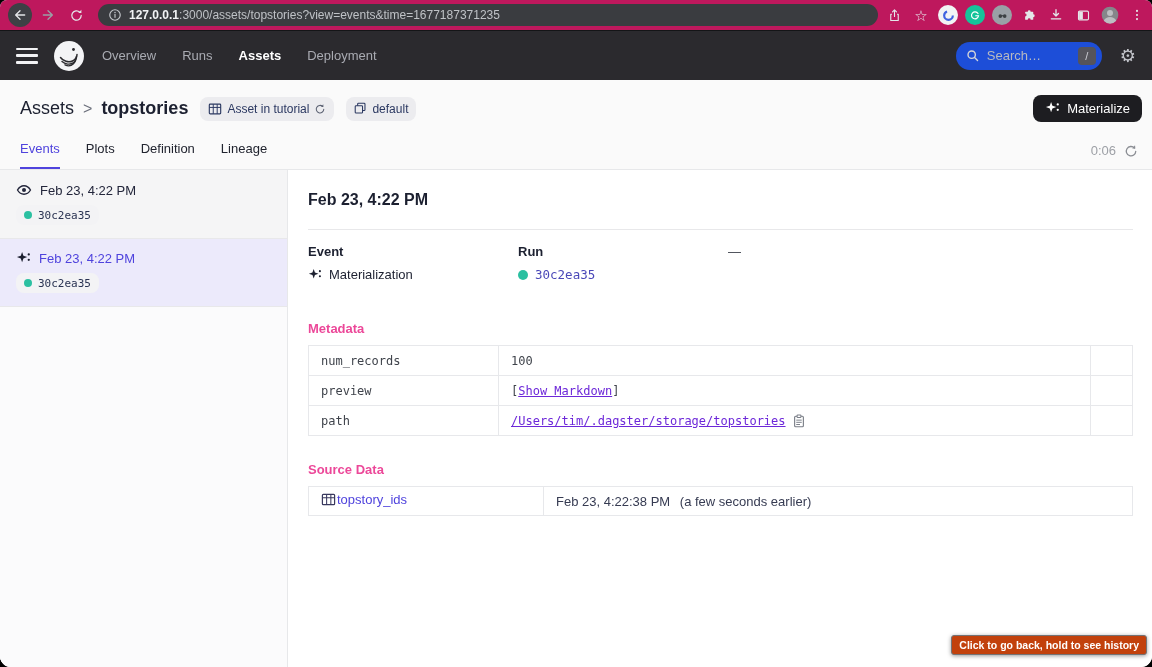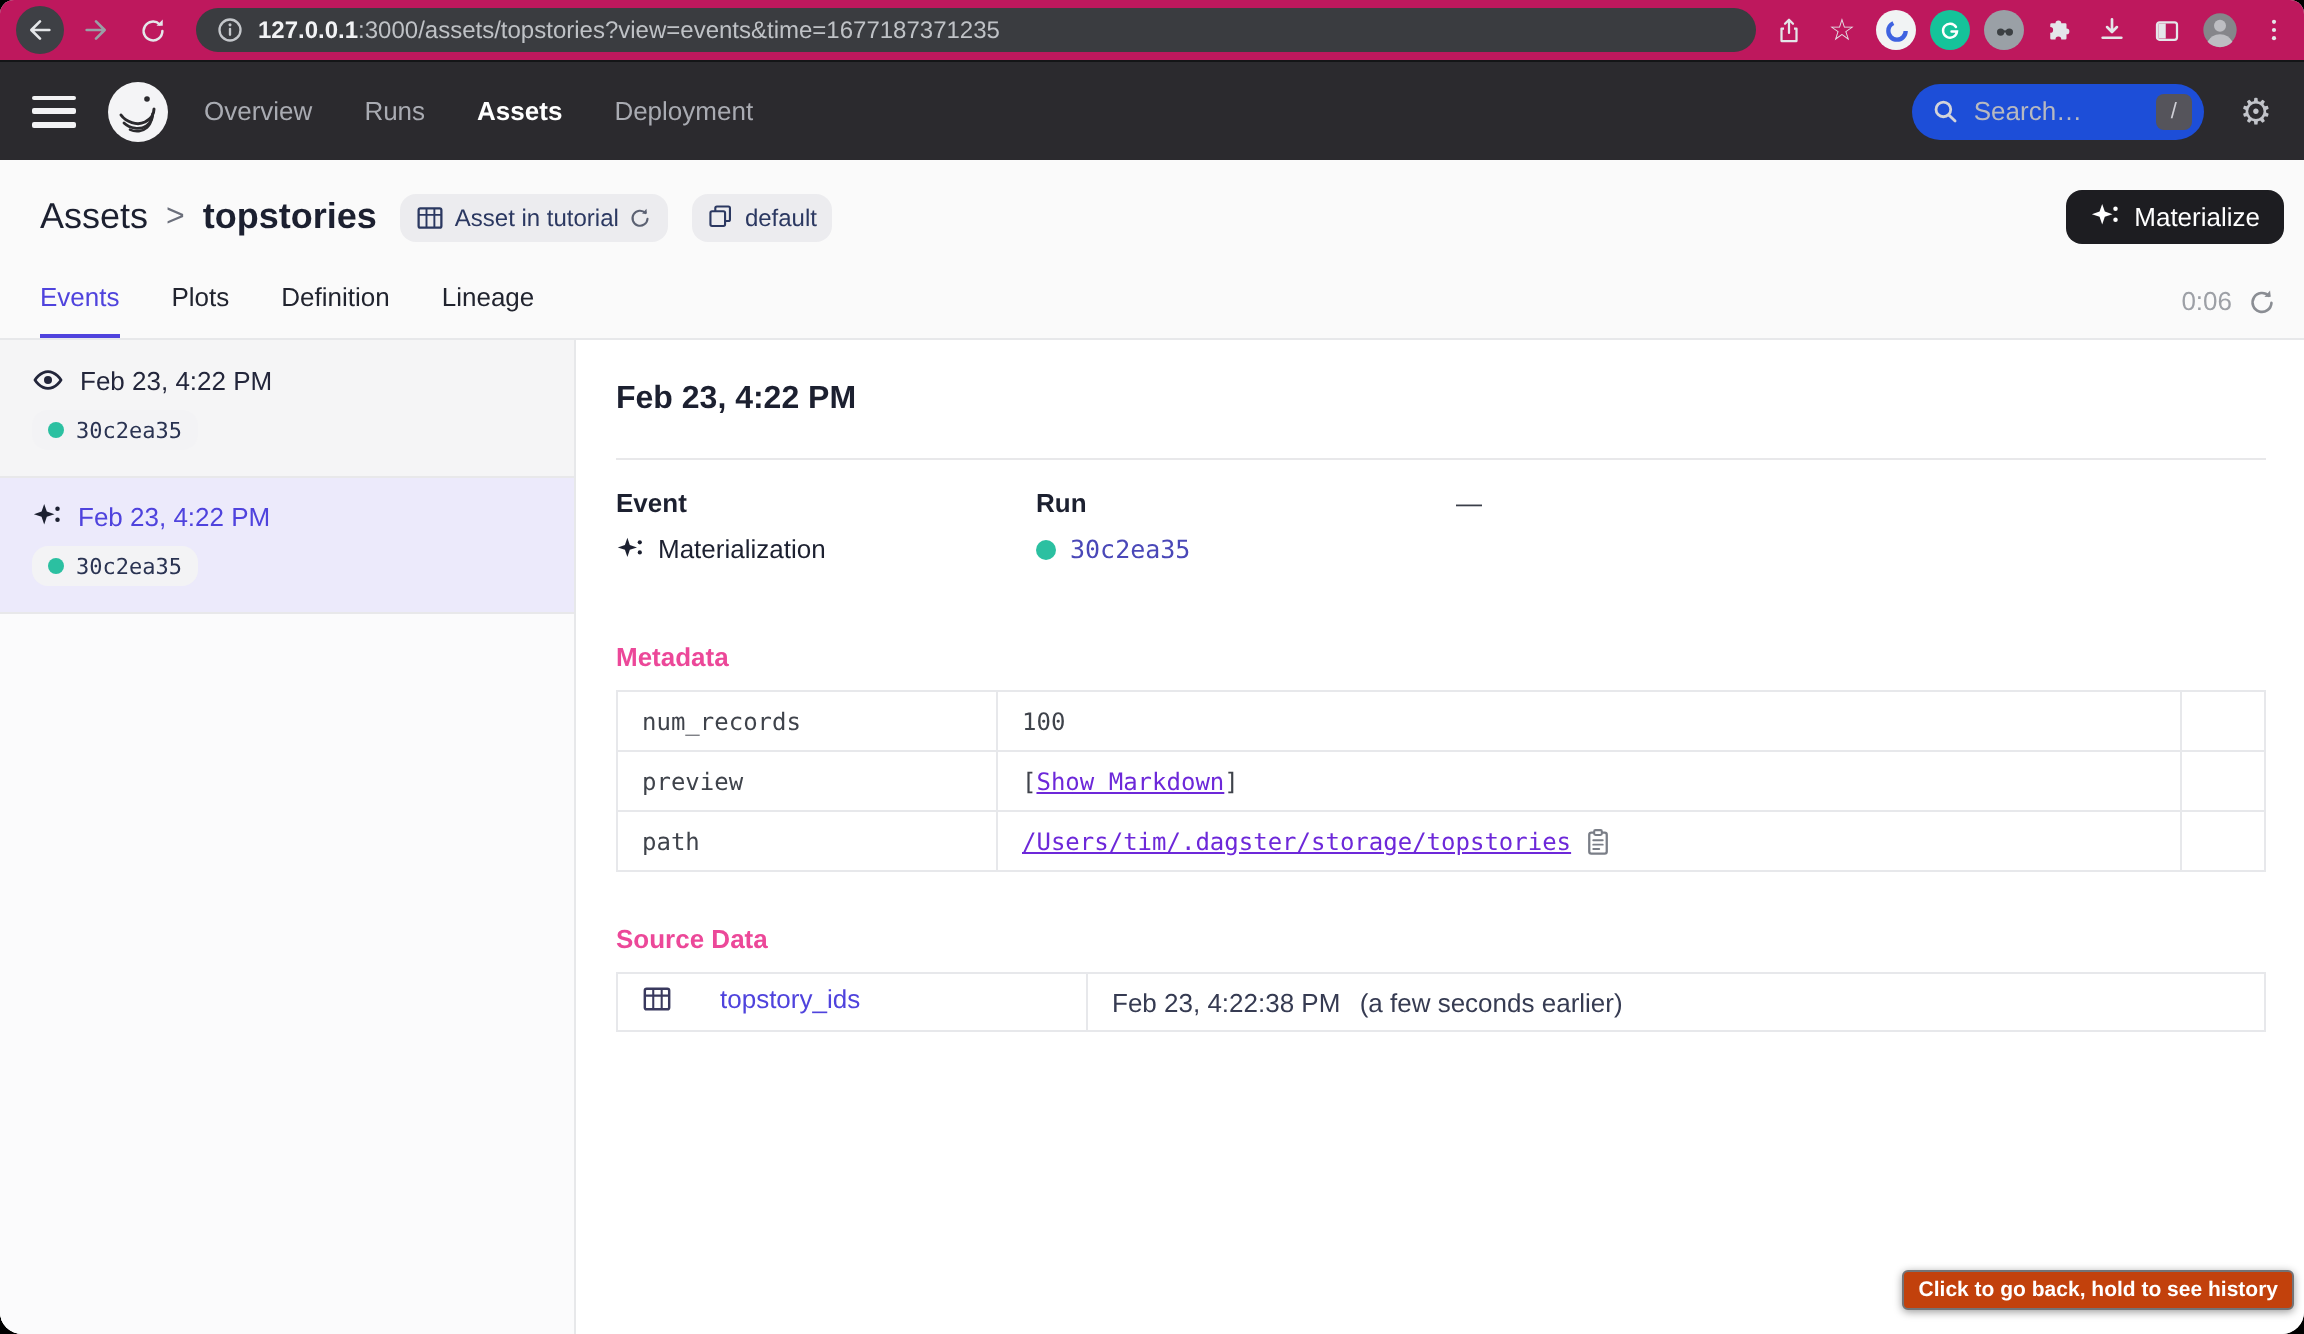--- a/index.html
+++ b/index.html
@@ -92,21 +92,21 @@
   td.x { width:42px; }
   .mono-link { font-family:inherit; color:#6d28d9; text-decoration:underline; cursor:pointer; }
   .bracketed::before { content:"["; }
   .bracketed::after { content:"]"; }
   .val-flex { display:flex; align-items:center; gap:6px; }
 
   table.src { width:100%; border-collapse:collapse; margin-top:9px; }
   table.src td { border:1px solid #E7E8EB; height:29px; padding:0 12px; font-size:13px; }
   td.src-asset { width:235px; }
   .asset-link { color:#4F43DD; text-decoration:none; cursor:pointer;
-    display:inline-flex; align-items:center; gap:24px; }
+    display:inline-flex; align-items:center; gap:1px; }
   .src-time { color:#363B52; }
   .src-note { color:#363B52; margin-left:6px; }
 
   .tooltip { position:absolute; right:5px; bottom:12px; background:#c2410c; border:1px solid #737376;
     color:#FFFFFF; font-size:10.5px; font-weight:700; padding:3px 7px; border-radius:3px;
     box-shadow:0 1px 4px rgba(0,0,0,.4); white-space:nowrap; }
 </style>
 </head>
 <body>
 

